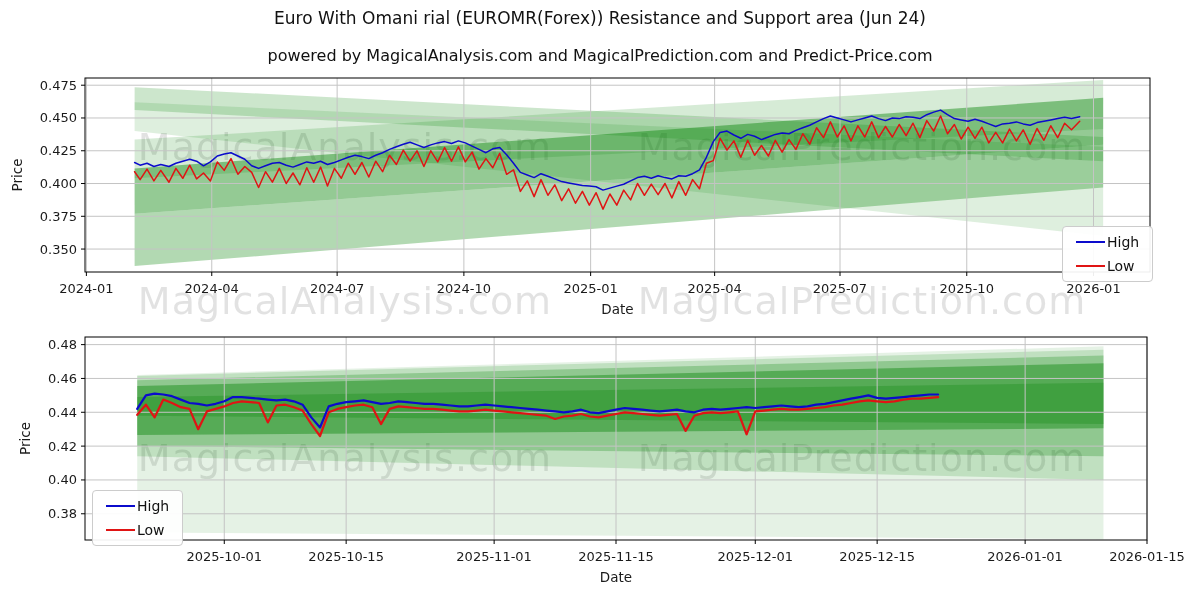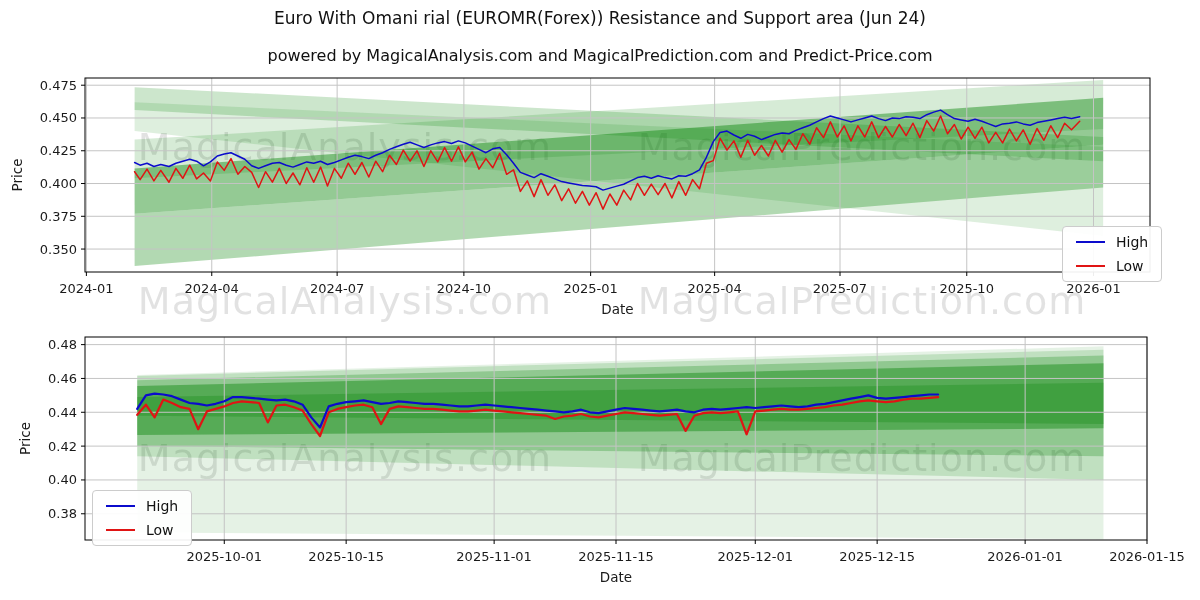--- a/index.html
+++ b/index.html
@@ -8,21 +8,21 @@
   .fig-title{position:absolute;left:0;top:8px;width:1200px;text-align:center;
              font-size:17px;color:#111;}
   .fig-subtitle{position:absolute;left:0;top:46px;width:1200px;text-align:center;
              font-size:16px;color:#111;}
   .wm{position:absolute;font-size:38px;color:rgba(60,60,60,0.15);white-space:nowrap;
       transform:translate(-50%,-50%);letter-spacing:1px;pointer-events:none;}
   svg{position:absolute;left:0;top:0;}
   .legend{position:absolute;background:rgba(255,255,255,0.93);border:1px solid #cccccc;
           border-radius:4px;padding:7px 13px;display:flex;flex-direction:column;gap:8px;
           font-size:14px;color:#111;}
-  .legend-row{display:flex;align-items:center;gap:11px;}
+  .legend-row{display:flex;align-items:center;gap:2px;}
   .swatch{width:29px;height:0;border-top:2.6px solid #000;}
   #legend-top{left:1062px;top:226px;}
   #legend-bottom{left:92px;top:490px;}
 </style>
 </head>
 <body>
 
 <div id="figure">
   <div class="fig-title">Euro With Omani rial (EUROMR(Forex)) Resistance and Support area (Jun 24)</div>
   <div class="fig-subtitle">powered by MagicalAnalysis.com and MagicalPrediction.com and Predict-Price.com</div>

